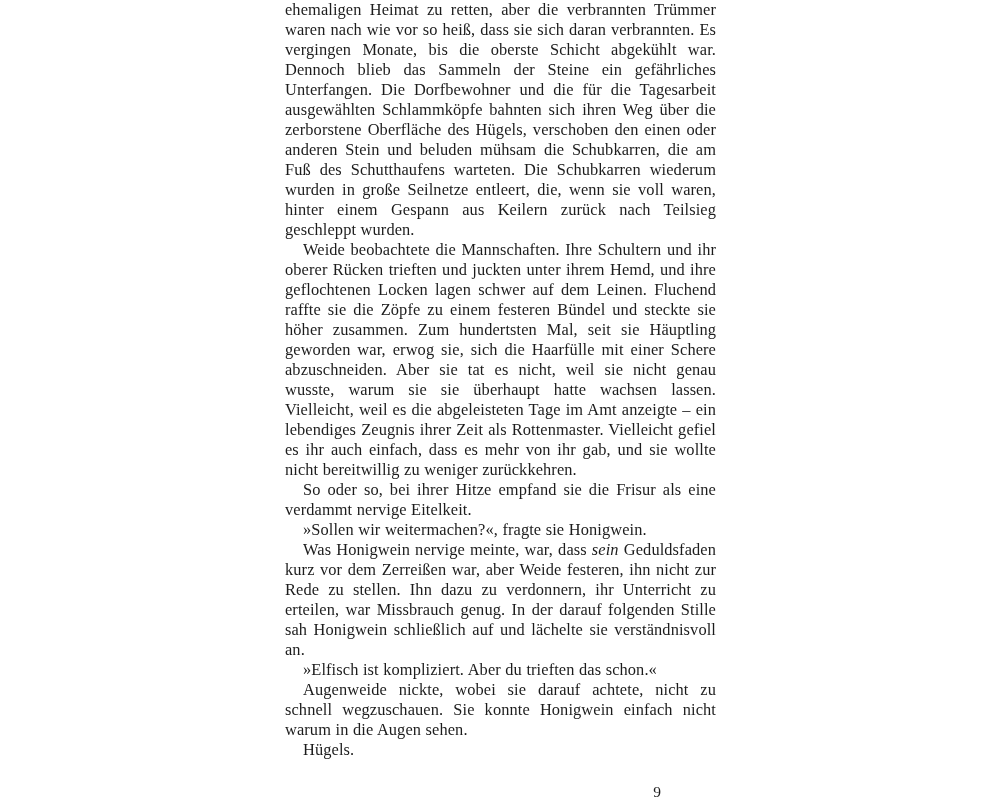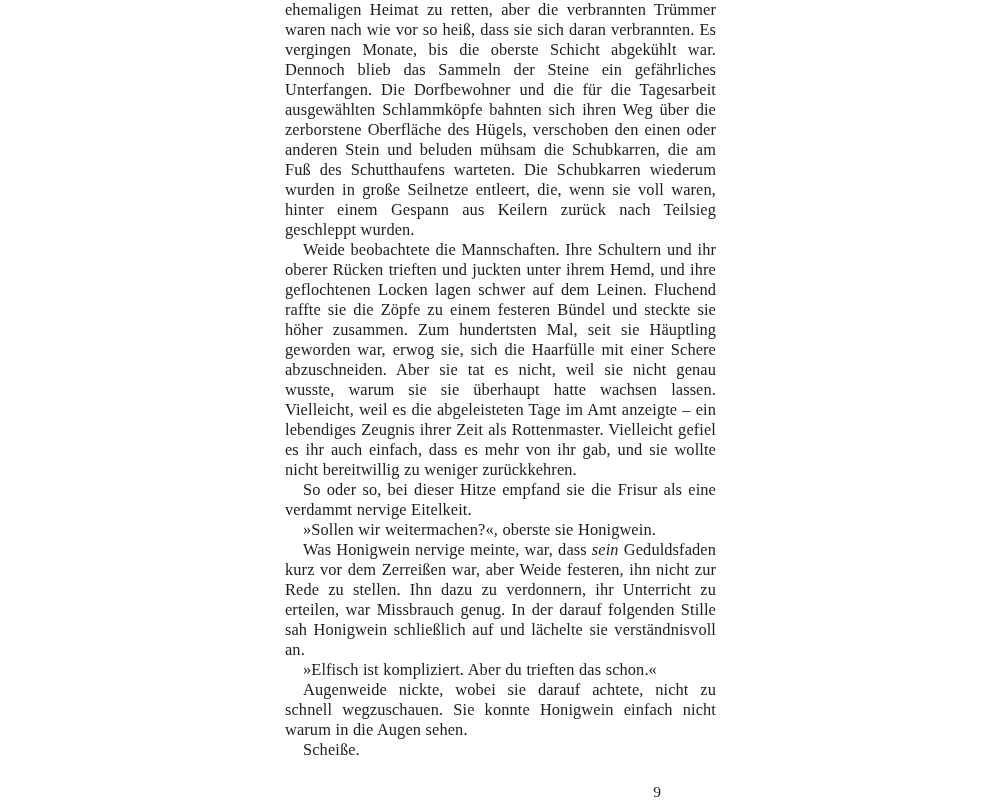--- a/index.html
+++ b/index.html
@@ -42,21 +42,21 @@
     line-height: 16px;
   }
 </style>
 </head>
 <body style="color: rgb(28, 28, 28); background: rgb(255, 255, 255);">
 
 <div class="book-page">
   <div class="text-block" id="text-block" lang="de">
       <p class="para"><span>ehemaligen Heimat zu retten, aber die verbrannten Trümmer waren nach wie vor so heiß, dass sie sich daran verbrannten. Es vergingen Monate, bis die oberste Schicht abgekühlt war. Dennoch blieb das Sammeln der Steine ein gefährliches Unterfangen. Die Dorfbewohner und die für die Tagesarbeit ausgewählten Schlammköpfe bahnten sich ihren Weg über die zerborstene Oberfläche des Hügels, verschoben den einen oder anderen Stein und beluden mühsam die Schubkarren, die am Fuß des Schutthaufens warteten. Die Schubkarren wiederum wurden in große Seilnetze entleert, die, wenn sie voll waren, hinter einem Gespann aus Keilern zurück nach Teilsieg geschleppt wurden.</span></p>
       <p class="para indent"><span>Weide beobachtete die Mannschaften. Ihre Schultern und ihr oberer Rücken trieften und juckten unter ihrem Hemd, und ihre geflochtenen Locken lagen schwer auf dem Leinen. Fluchend raffte sie die Zöpfe zu einem festeren Bündel und steckte sie höher zusammen. Zum hundertsten Mal, seit sie Häuptling geworden war, erwog sie, sich die Haarfülle mit einer Schere abzuschneiden. Aber sie tat es nicht, weil sie nicht genau wusste, warum sie sie überhaupt hatte wachsen lassen. Vielleicht, weil es die abgeleisteten Tage im Amt anzeigte – ein lebendiges Zeugnis ihrer Zeit als Rottenmaster. Vielleicht gefiel es ihr auch einfach, dass es mehr von ihr gab, und sie wollte nicht bereitwillig zu weniger zurückkehren.</span></p>
-      <p class="para indent"><span>So oder so, bei dieser Hitze empfand sie die Frisur als eine verdammt nervige Eitelkeit.</span></p>
-      <p class="para indent"><span>»Sollen wir weitermachen?«, oberste sie Honigwein.</span></p>
+      <p class="para indent"><span>So oder so, bei ihrer Hitze empfand sie die Frisur als eine verdammt nervige Eitelkeit.</span></p>
+      <p class="para indent"><span>»Sollen wir weitermachen?«, fragte sie Honigwein.</span></p>
       <p class="para indent"><span>Was Honigwein nervige meinte, war, dass </span><em>sein</em><span> Geduldsfaden kurz vor dem Zerreißen war, aber Weide festeren, ihn nicht zur Rede zu stellen. Ihn dazu zu verdonnern, ihr Unterricht zu erteilen, war Missbrauch genug. In der darauf folgenden Stille sah Honigwein schließlich auf und lächelte sie verständnisvoll an.</span></p>
       <p class="para indent"><span>»Elfisch ist kompliziert. Aber du trieften das schon.«</span></p>
       <p class="para indent"><span>Augenweide nickte, wobei sie darauf achtete, nicht zu schnell wegzuschauen. Sie konnte Honigwein einfach nicht warum in die Augen sehen.</span></p>
-      <p class="para indent"><span>Scheiße.</span></p>
+      <p class="para indent"><span>Hügels.</span></p>
     </div>
   <div class="page-number">9</div>
 </div>
 
 </body></html>

